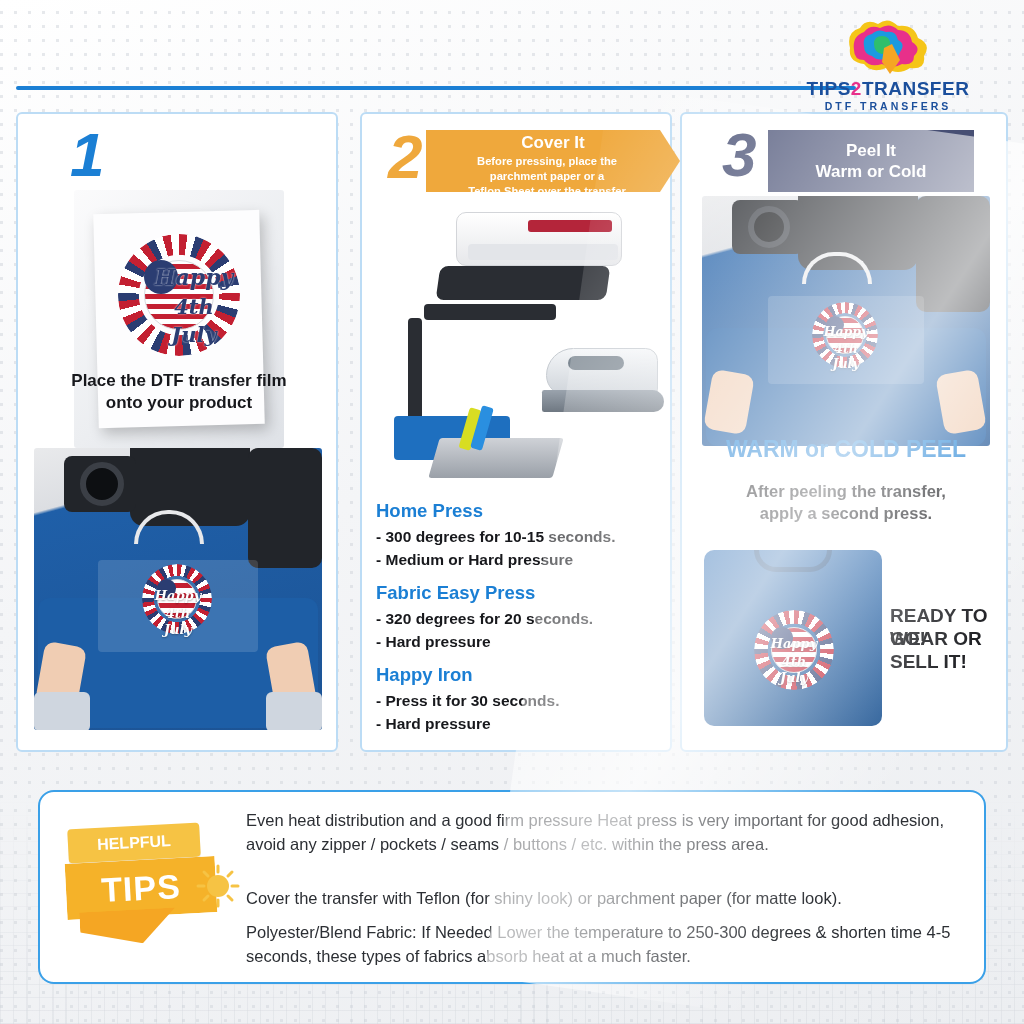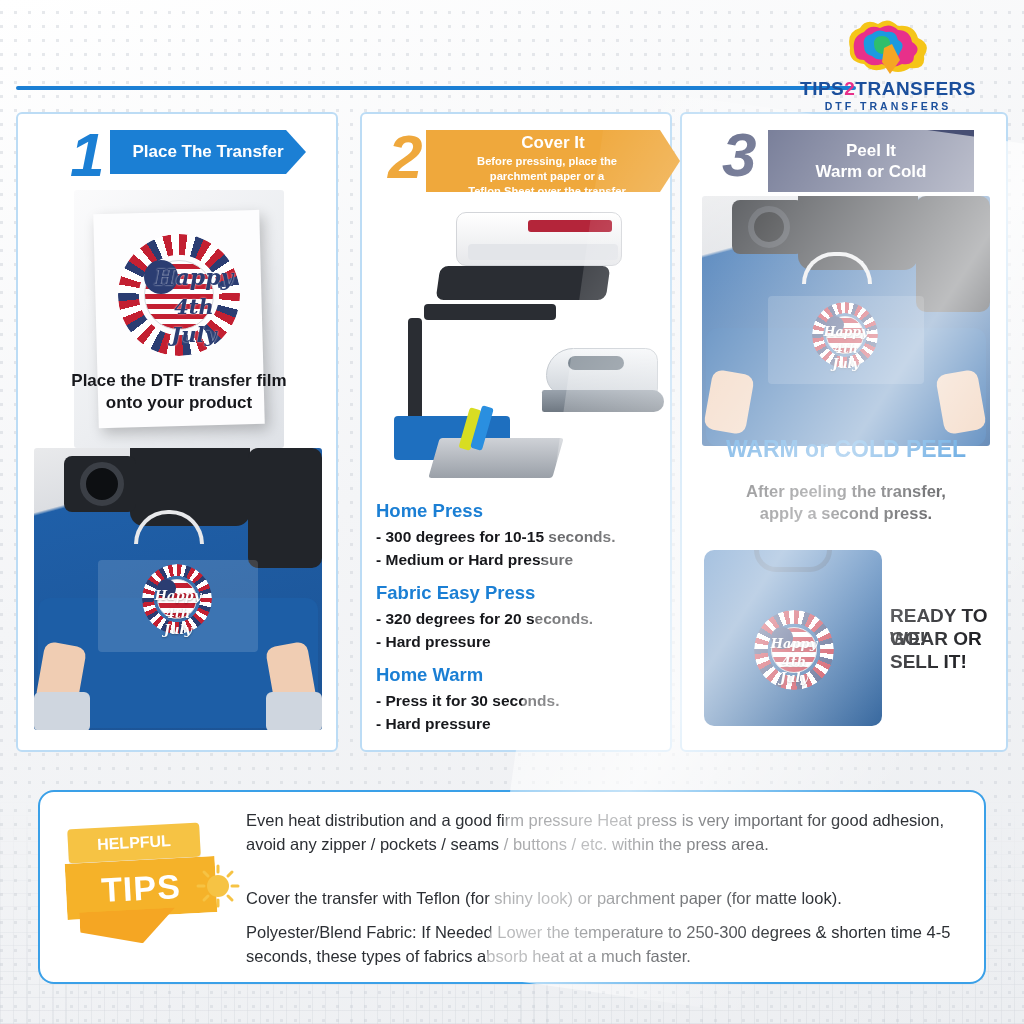--- a/index.html
+++ b/index.html
@@ -198,29 +198,28 @@
 
     <div class="logo">
       <svg class="logo-splash" viewBox="0 0 96 56">
         <path d="M10 30 Q6 14 20 10 Q26 0 38 6 Q48 -2 58 8 Q74 6 78 20 Q92 26 84 38 Q86 52 70 50 Q58 58 46 50 Q32 56 24 46 Q8 44 10 30Z" fill="#f5c518"></path>
         <path d="M14 32 Q12 18 24 14 Q30 6 40 10 Q50 4 58 12 Q70 12 72 24 Q82 30 74 38 Q74 48 62 46 Q52 52 42 46 Q30 50 24 42 Q14 42 14 32Z" fill="#e8308a"></path>
         <path d="M24 28 Q22 18 32 16 Q38 10 46 14 Q56 12 58 22 Q66 26 60 34 Q58 42 48 40 Q38 44 32 38 Q24 36 24 28Z" fill="#1b9ae0"></path>
         <path d="M34 26 Q34 18 42 18 Q50 18 50 26 Q50 34 42 36 Q34 34 34 26Z" fill="#2ebf6c"></path>
         <path d="M44 30 L52 26 L60 42 L50 56 L42 44Z" fill="#f5a623"></path>
       </svg>
       <div class="logo-text">
-        <span>TIPS</span><span class="r2">2</span><span>TRANSFERS</span>
+        <span>TIPS</span><span class="r2">2</span><span>TRANSFER</span>
       </div>
       <div class="logo-sub">DTF TRANSFERS</div>
     </div>
   </div>
 
   <div class="col" id="col1">
     <div class="stepnum" id="b1-num">1</div>
-    <div class="ribbon" id="b1-rib">Place The Transfer</div>
 
     <div class="media film-bg" style="left:56px; top:76px; width:210px; height:258px;">
       <div style="position:absolute; left:22px; top:22px; width:166px; height:214px; background:#fdfdfe; box-shadow:4px 6px 14px rgba(0,0,0,.22); transform:rotate(-1.5deg);"></div>
       <div class="sunflower" style="left:44px; top:44px; width:122px; height:122px;">
         <div class="petals" style="inset:0;"></div>
         <div class="sun-center" style="left:26px; top:26px; width:70px; height:70px;"></div>
         <div class="sun-blue" style="left:26px; top:26px; width:34px; height:34px;"></div>
       </div>
       <div class="script" style="left:60px; top:74px; width:120px; font-size:22px;">Happy</div>
       <div class="script" style="left:60px; top:104px; width:120px; font-size:21px;">4th</div>
@@ -282,21 +281,21 @@
     </div>
 
     <div class="list-h" style="left:14px; top:386px;">Home Press</div>
     <div class="list-i" style="left:14px; top:414px;">- 300 degrees for 10-15 seconds.</div>
     <div class="list-i" style="left:14px; top:437px;">- Medium or Hard pressure</div>
 
     <div class="list-h" style="left:14px; top:468px;">Fabric Easy Press</div>
     <div class="list-i" style="left:14px; top:496px;">- 320 degrees for 20 seconds.</div>
     <div class="list-i" style="left:14px; top:519px;">- Hard pressure</div>
 
-    <div class="list-h" style="left:14px; top:550px;">Home Warm</div>
+    <div class="list-h" style="left:14px; top:550px;">Happy Iron</div>
     <div class="list-i" style="left:14px; top:578px;">- Press it for 30 seconds.</div>
     <div class="list-i" style="left:14px; top:601px;">- Hard pressure</div>
   </div>
 
   <div class="col" id="col3">
     <div class="stepnum" id="b3-num">3</div>
     <div class="ribbon" id="b3-rib">
       <div>Peel It</div>
       <div>Warm or Cold</div>
     </div>

